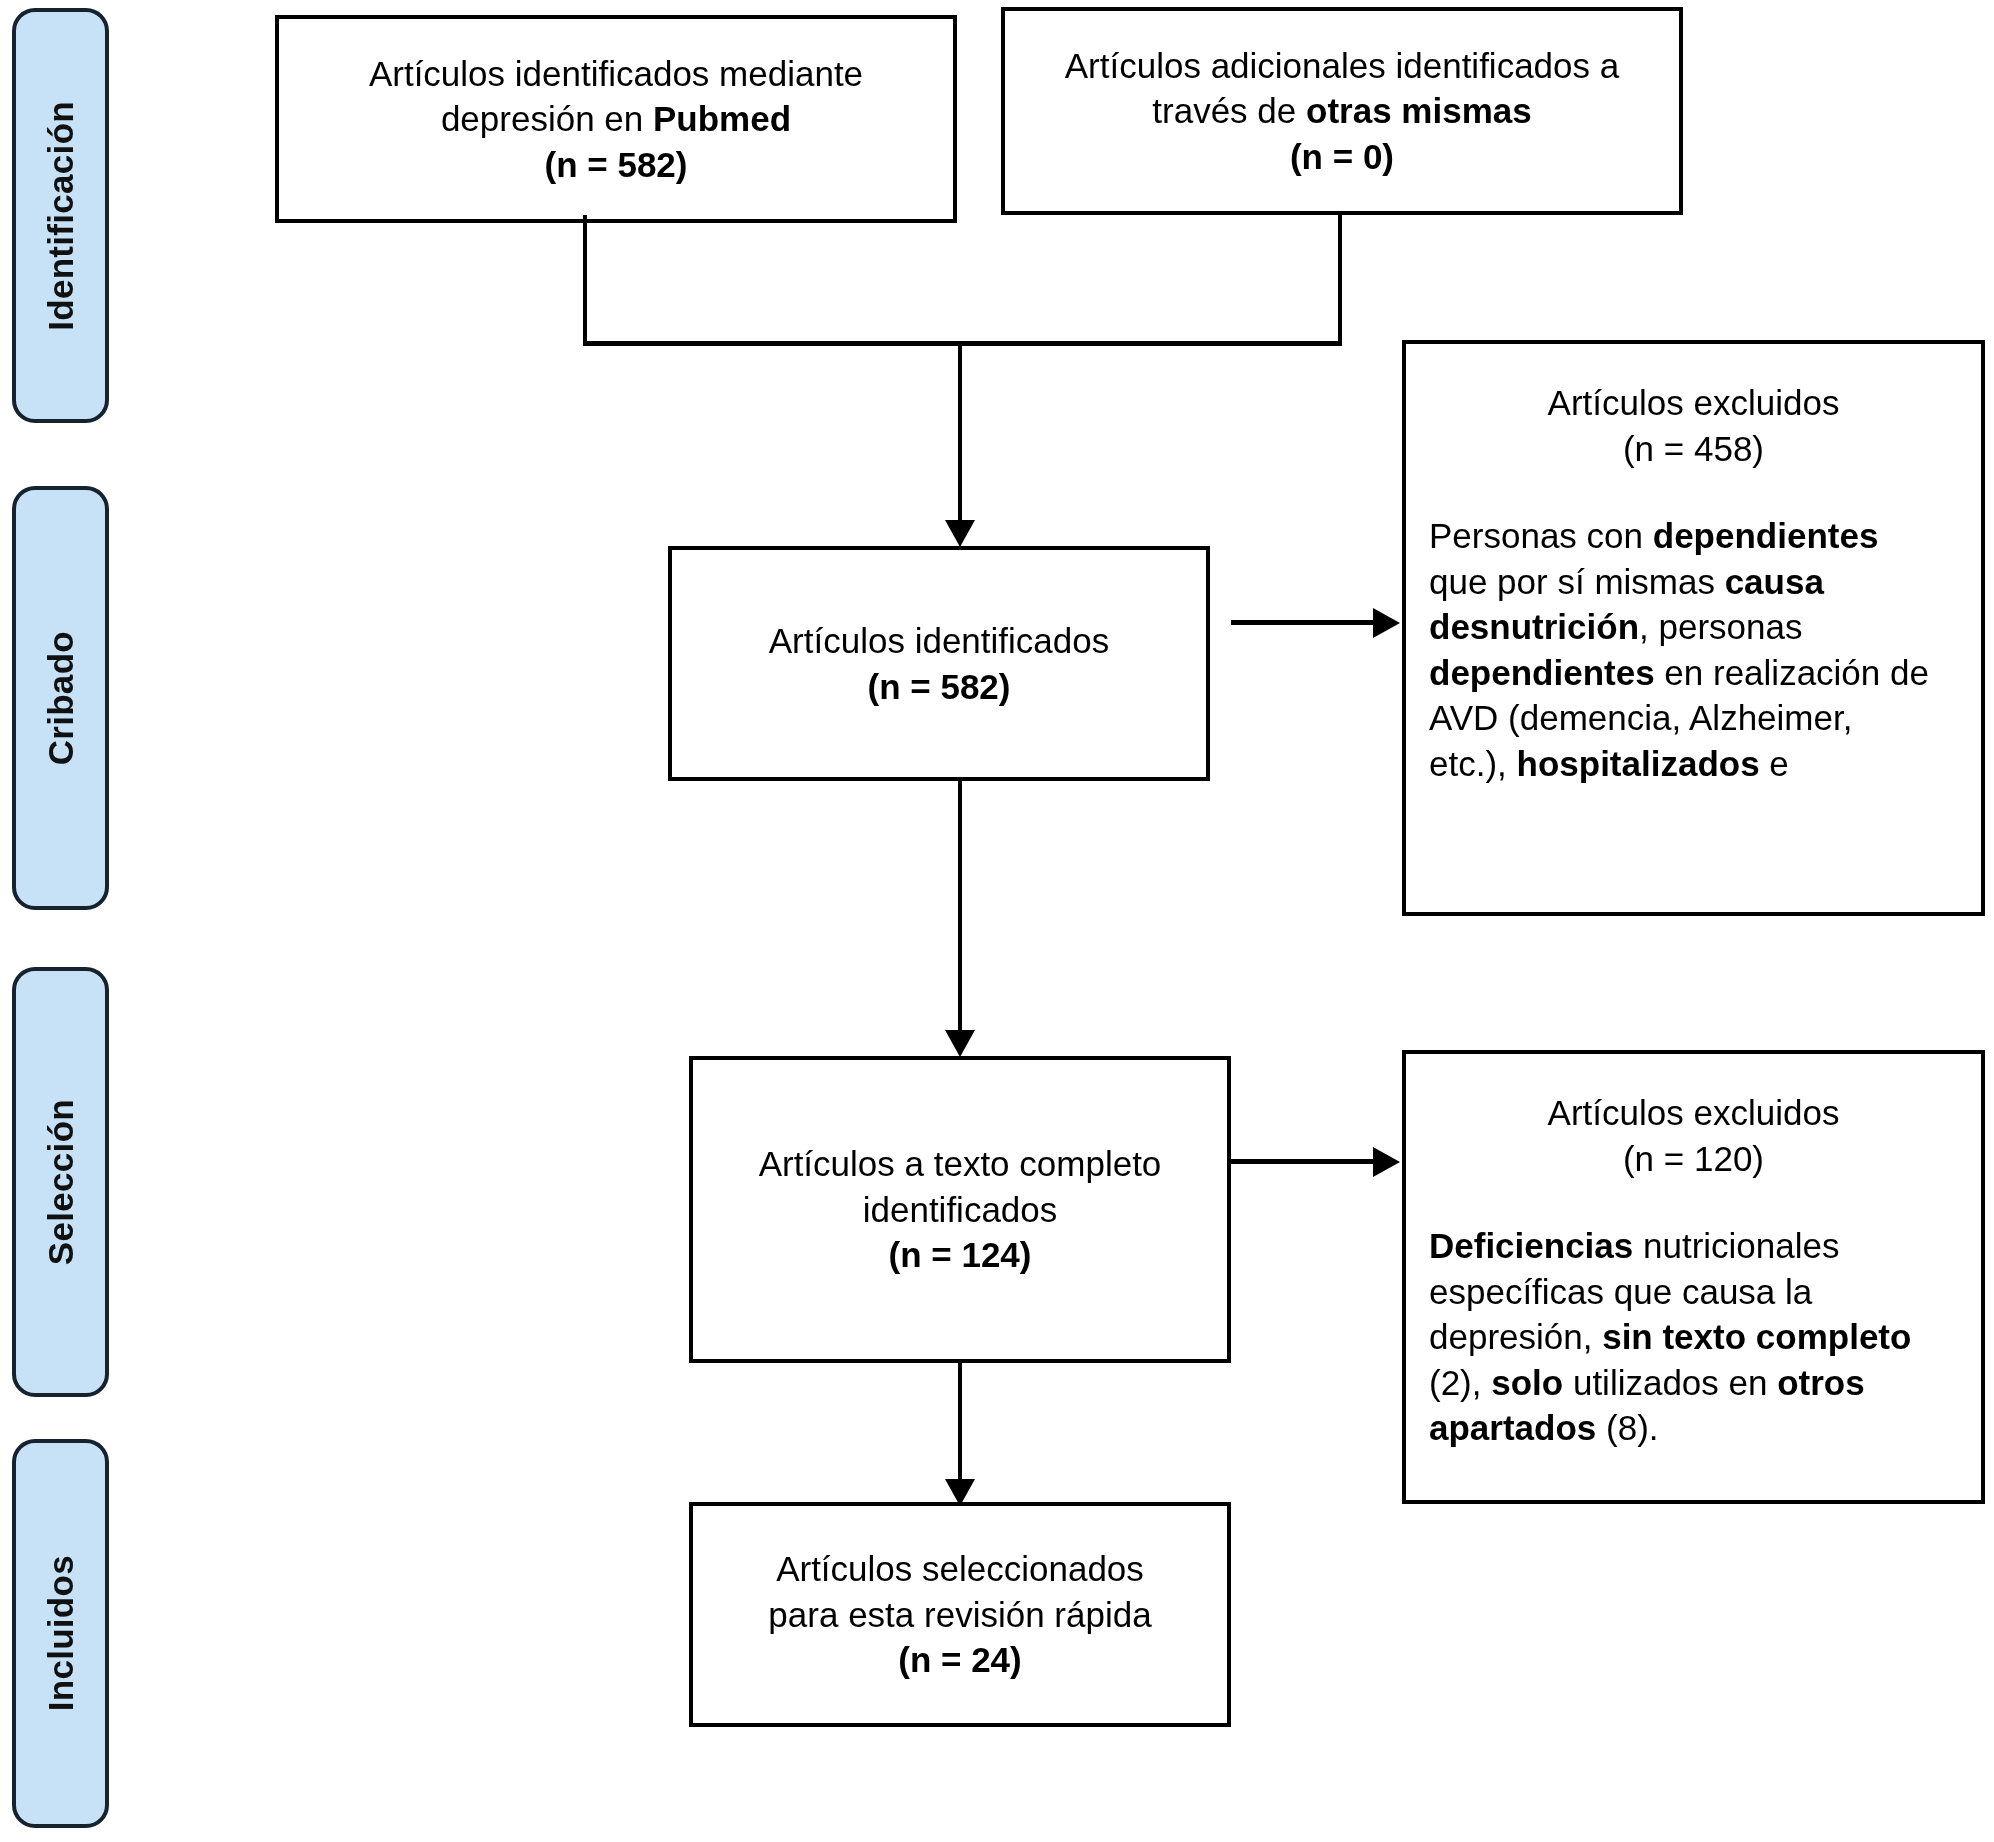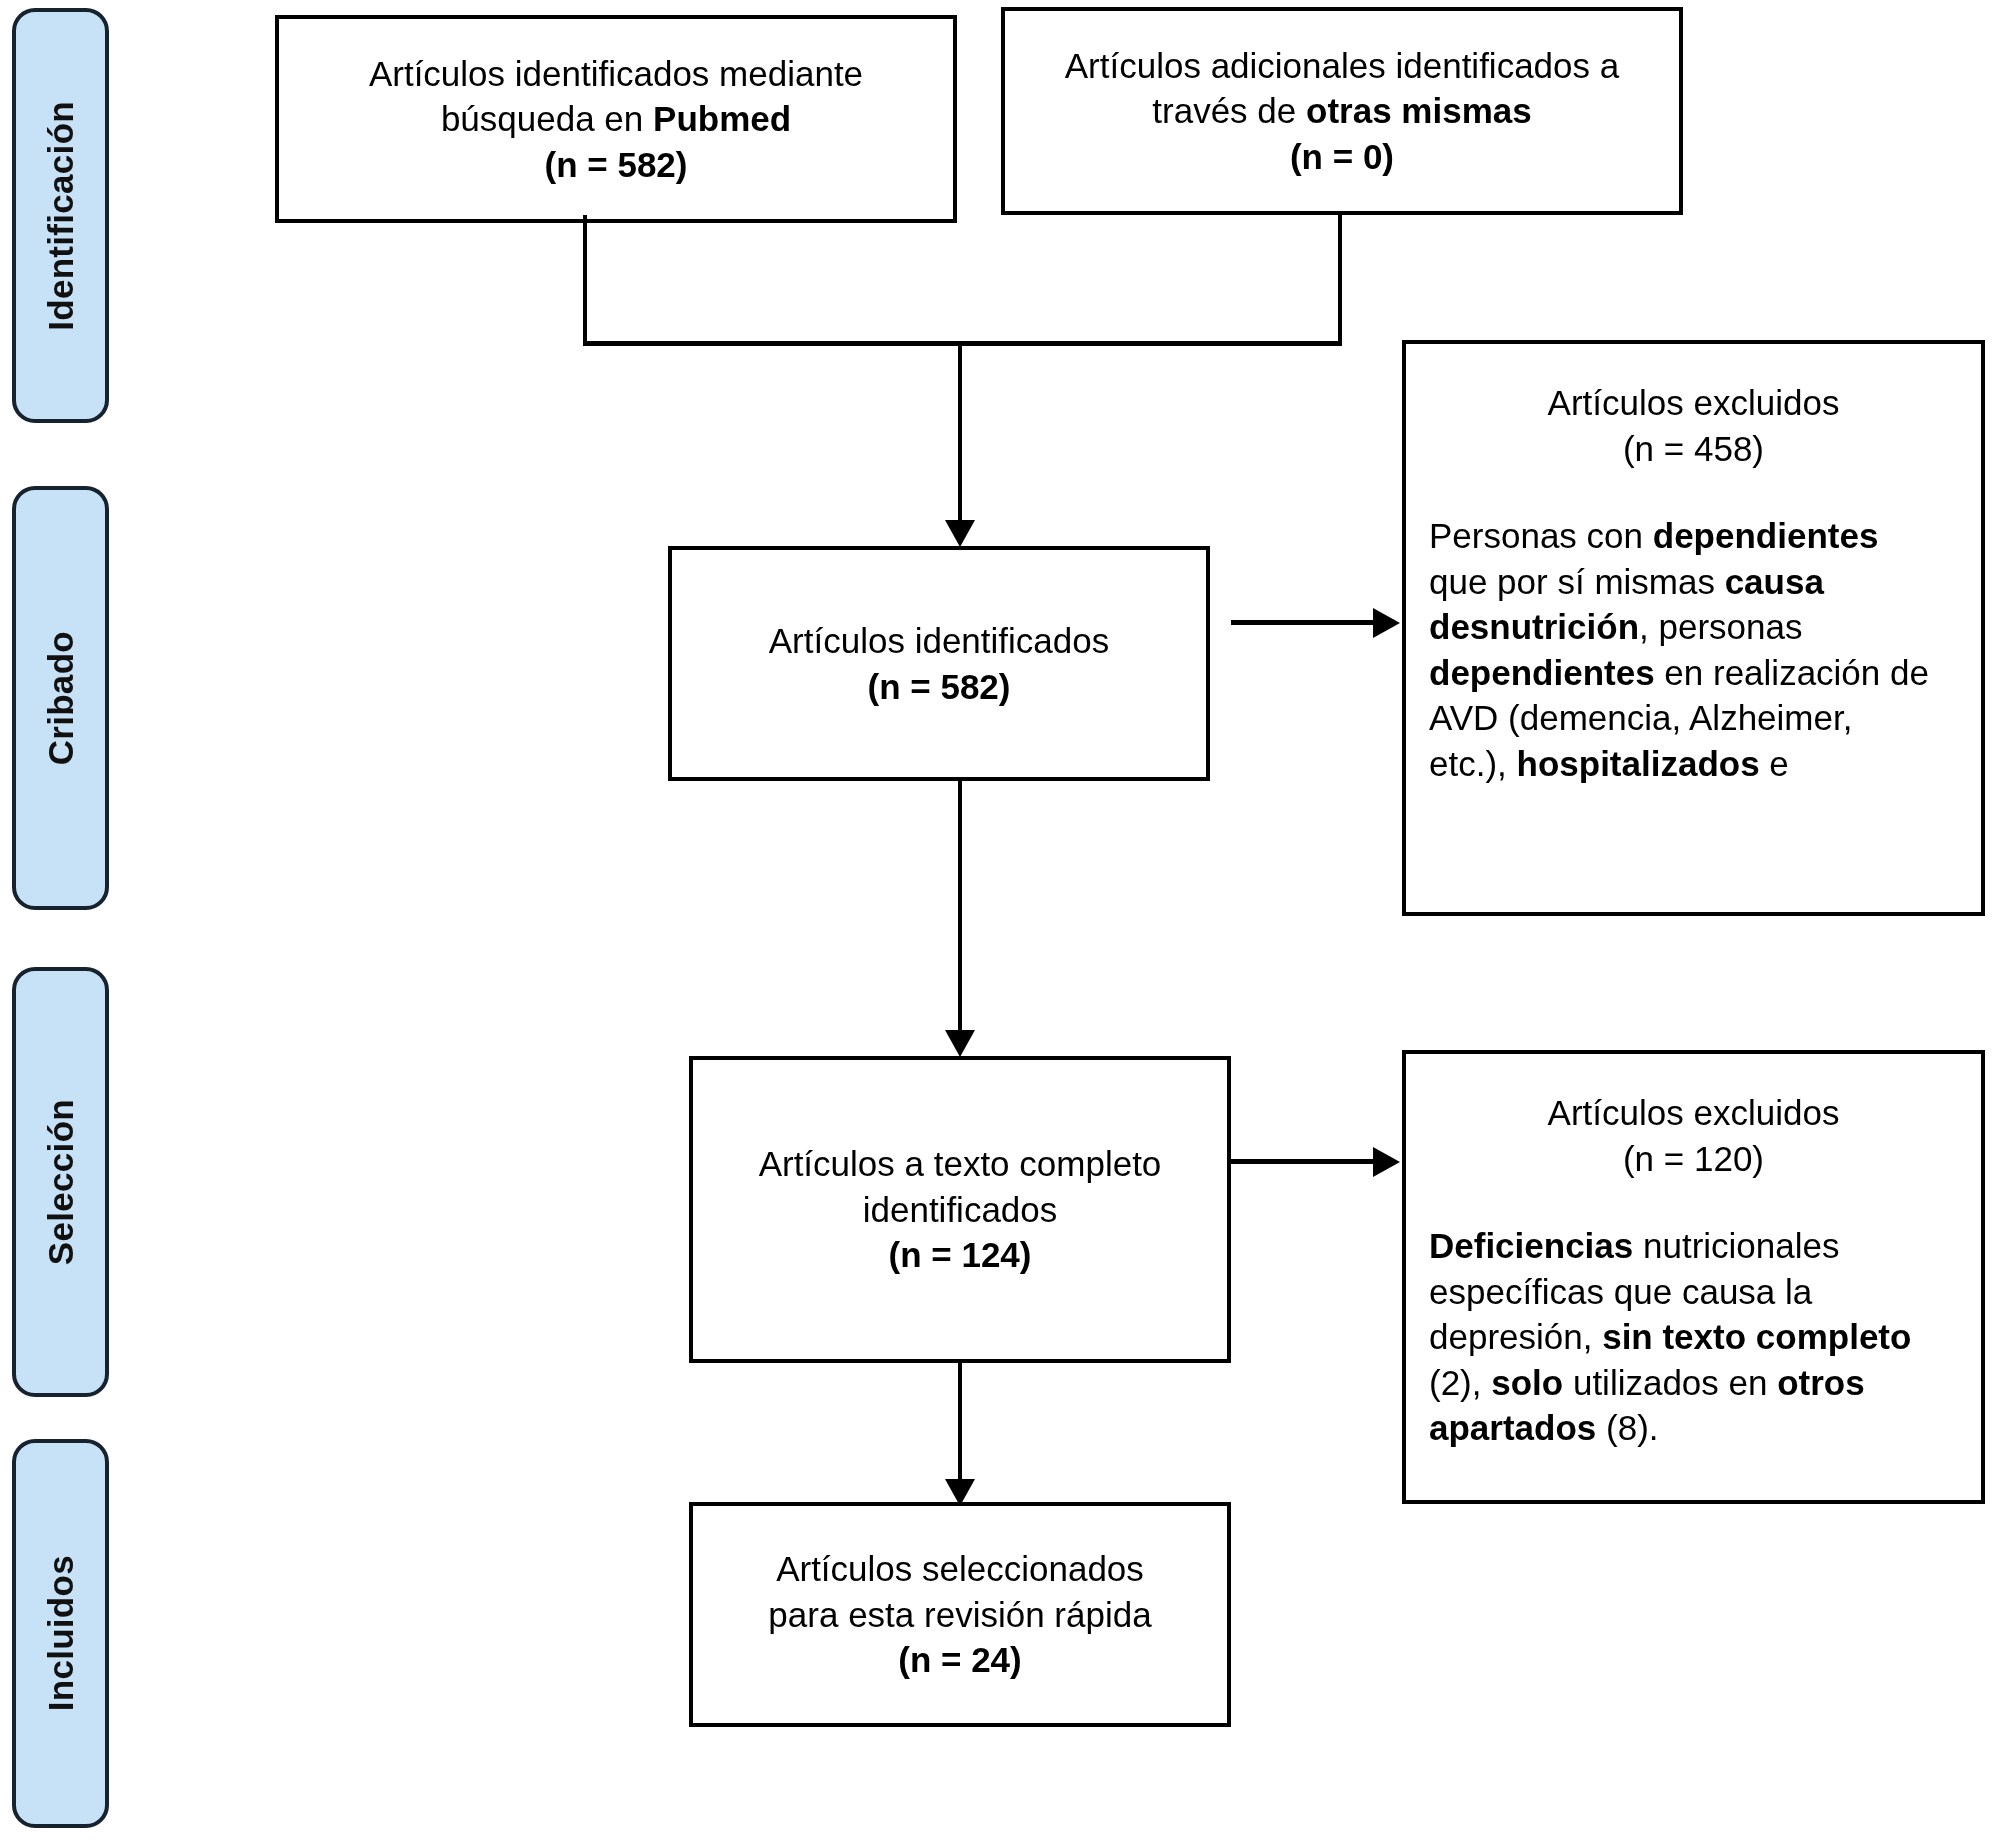--- a/index.html
+++ b/index.html
@@ -122,21 +122,21 @@
   <div class="stage-pill" style="left:12.3px; top:967px; width:97px; height:430px;">
     <span class="stage-label">Selección</span>
   </div>
 
   <div class="stage-pill" style="left:12.3px; top:1439px; width:97px; height:389px;">
     <span class="stage-label">Incluidos</span>
   </div>
 
   <div class="flow-box" style="left:244px; top:15px; width:682px; height:208px;margin-left:31px;">
     <span class="ln">Artículos identificados mediante</span>
-    <span class="ln"><span>búsqueda en </span><b>Pubmed</b></span>
+    <span class="ln"><span>depresión en </span><b>Pubmed</b></span>
     <span class="ln"><b>(n = 582)</b></span>
   </div>
 
   <div class="flow-box" style="left:1001px; top:6.8px; width:682px; height:208px;">
     <span class="ln">Artículos adicionales identificados a</span>
     <span class="ln"><span>través de </span><b>otras mismas</b></span>
     <span class="ln"><b>(n = 0)</b></span>
   </div>
 
   <div class="vline" style="left:583px; top:215px; height:131px;"></div>

